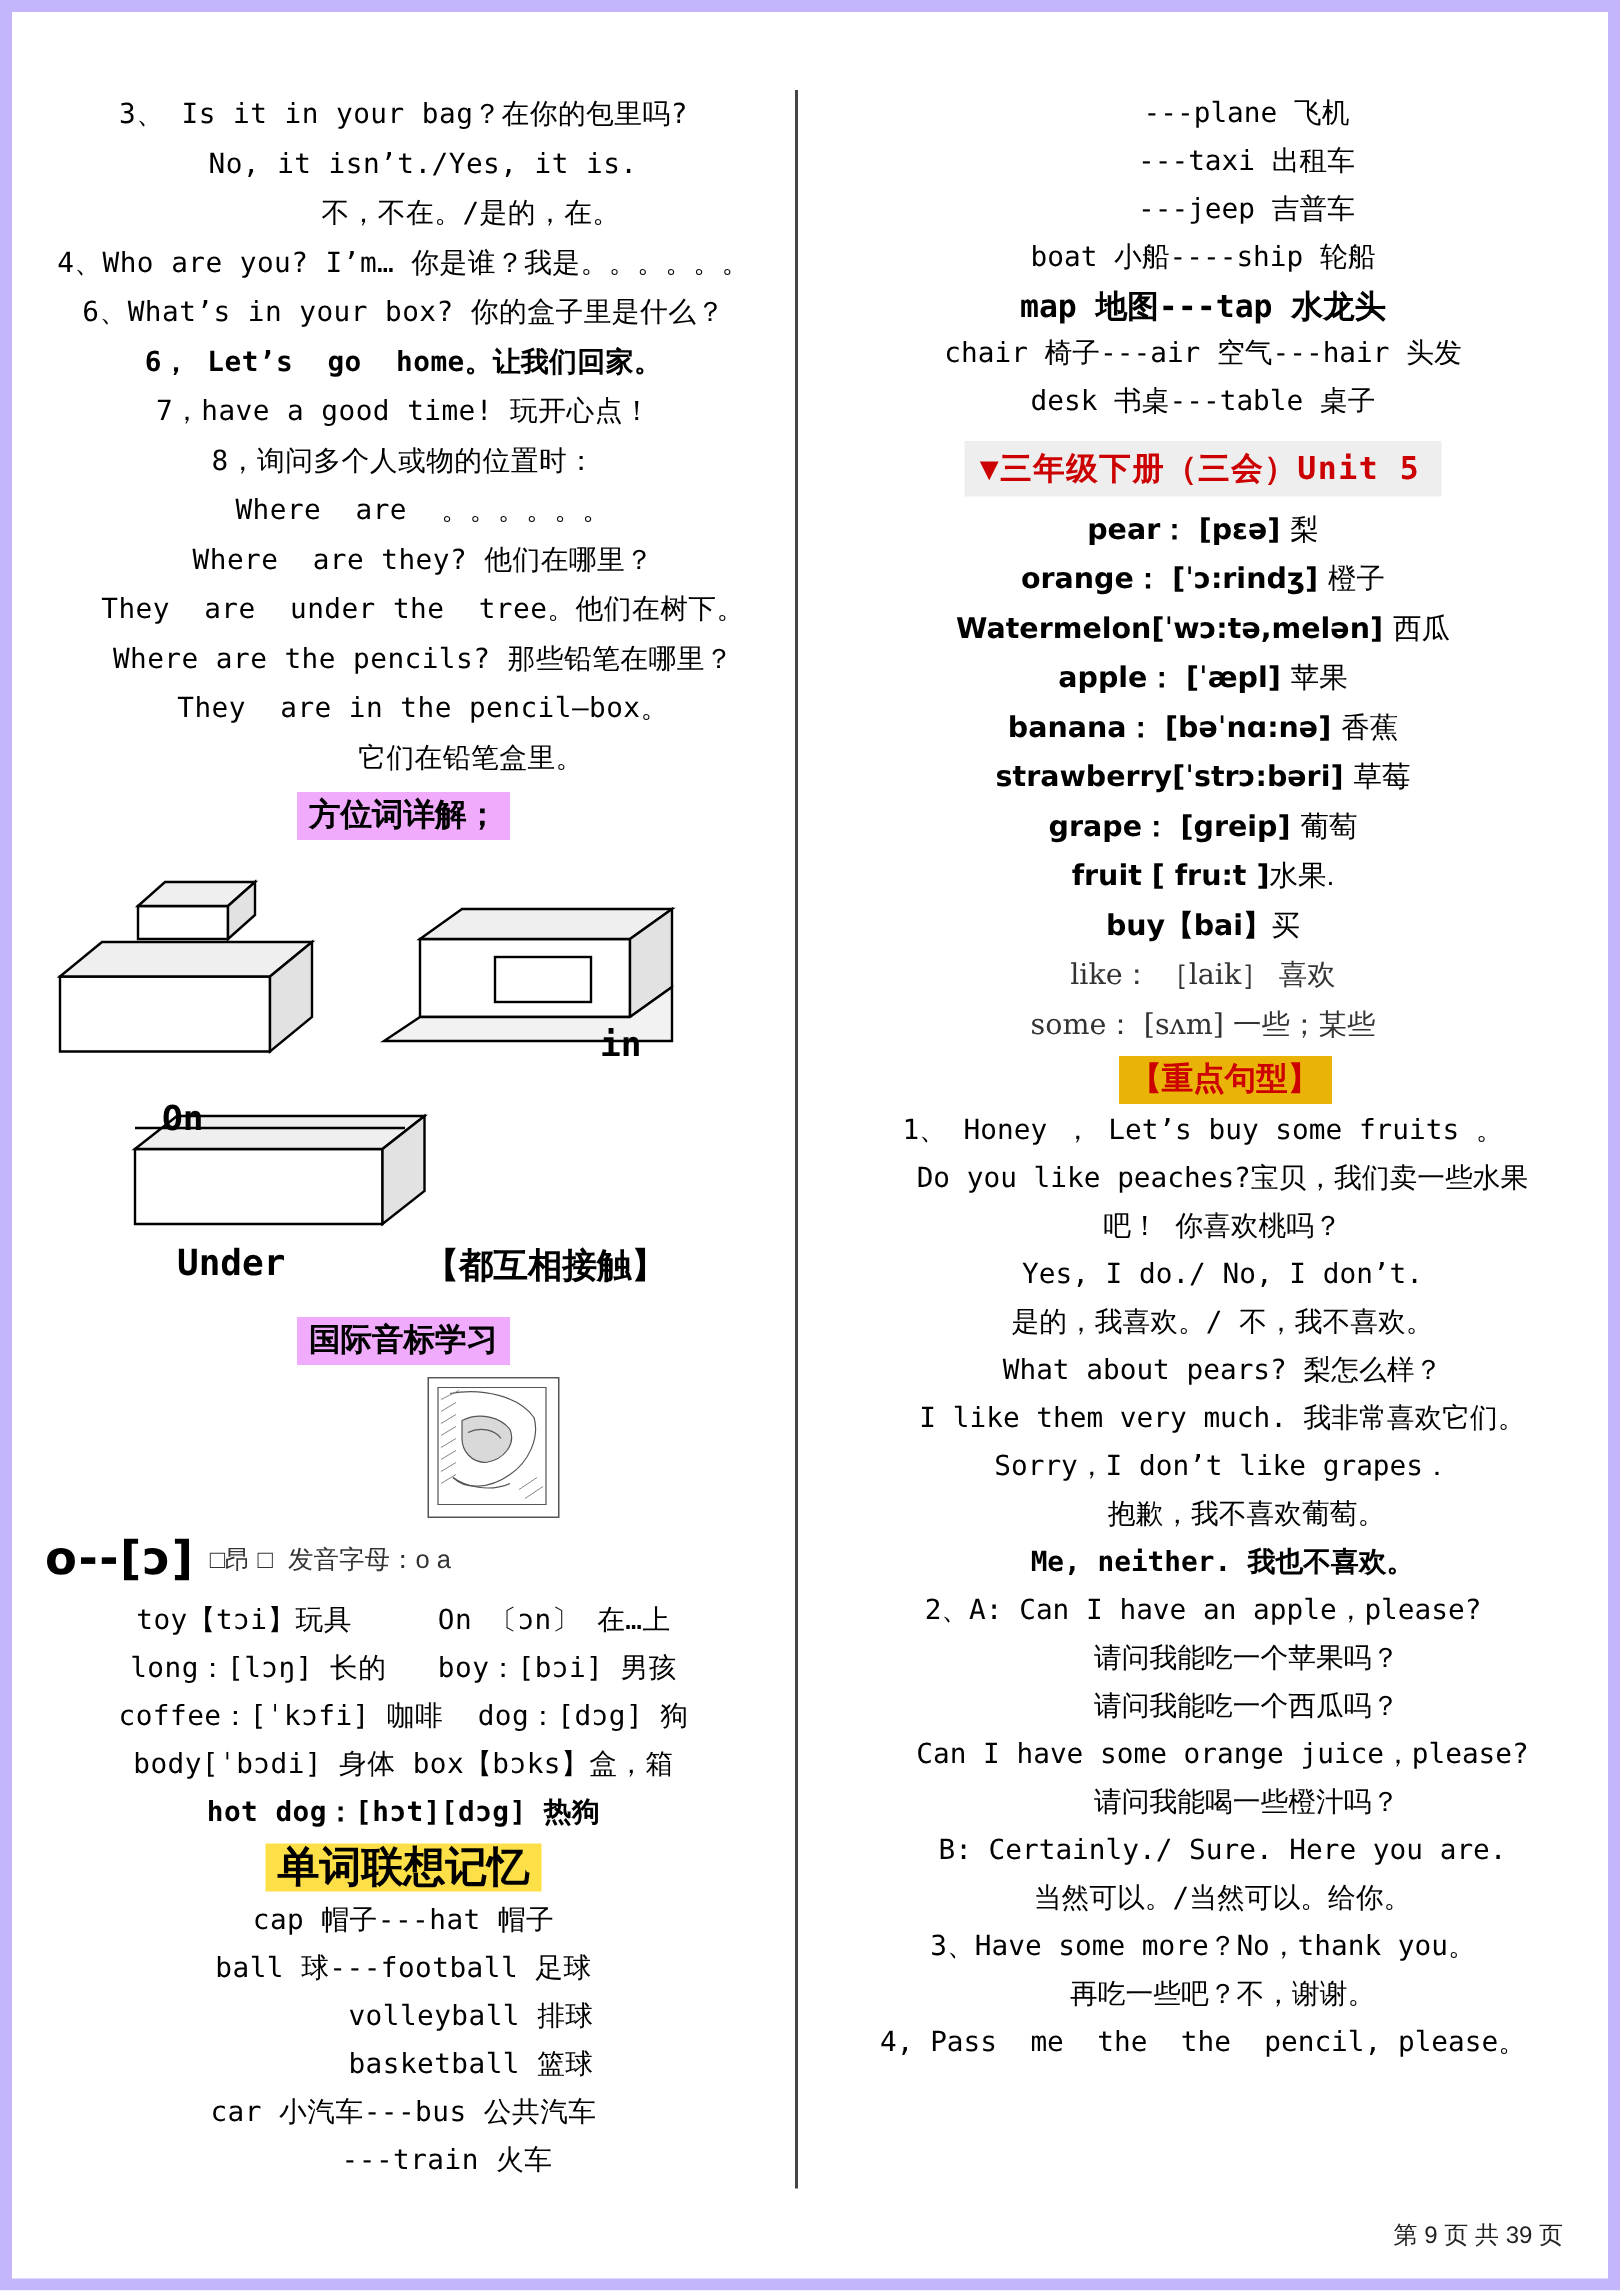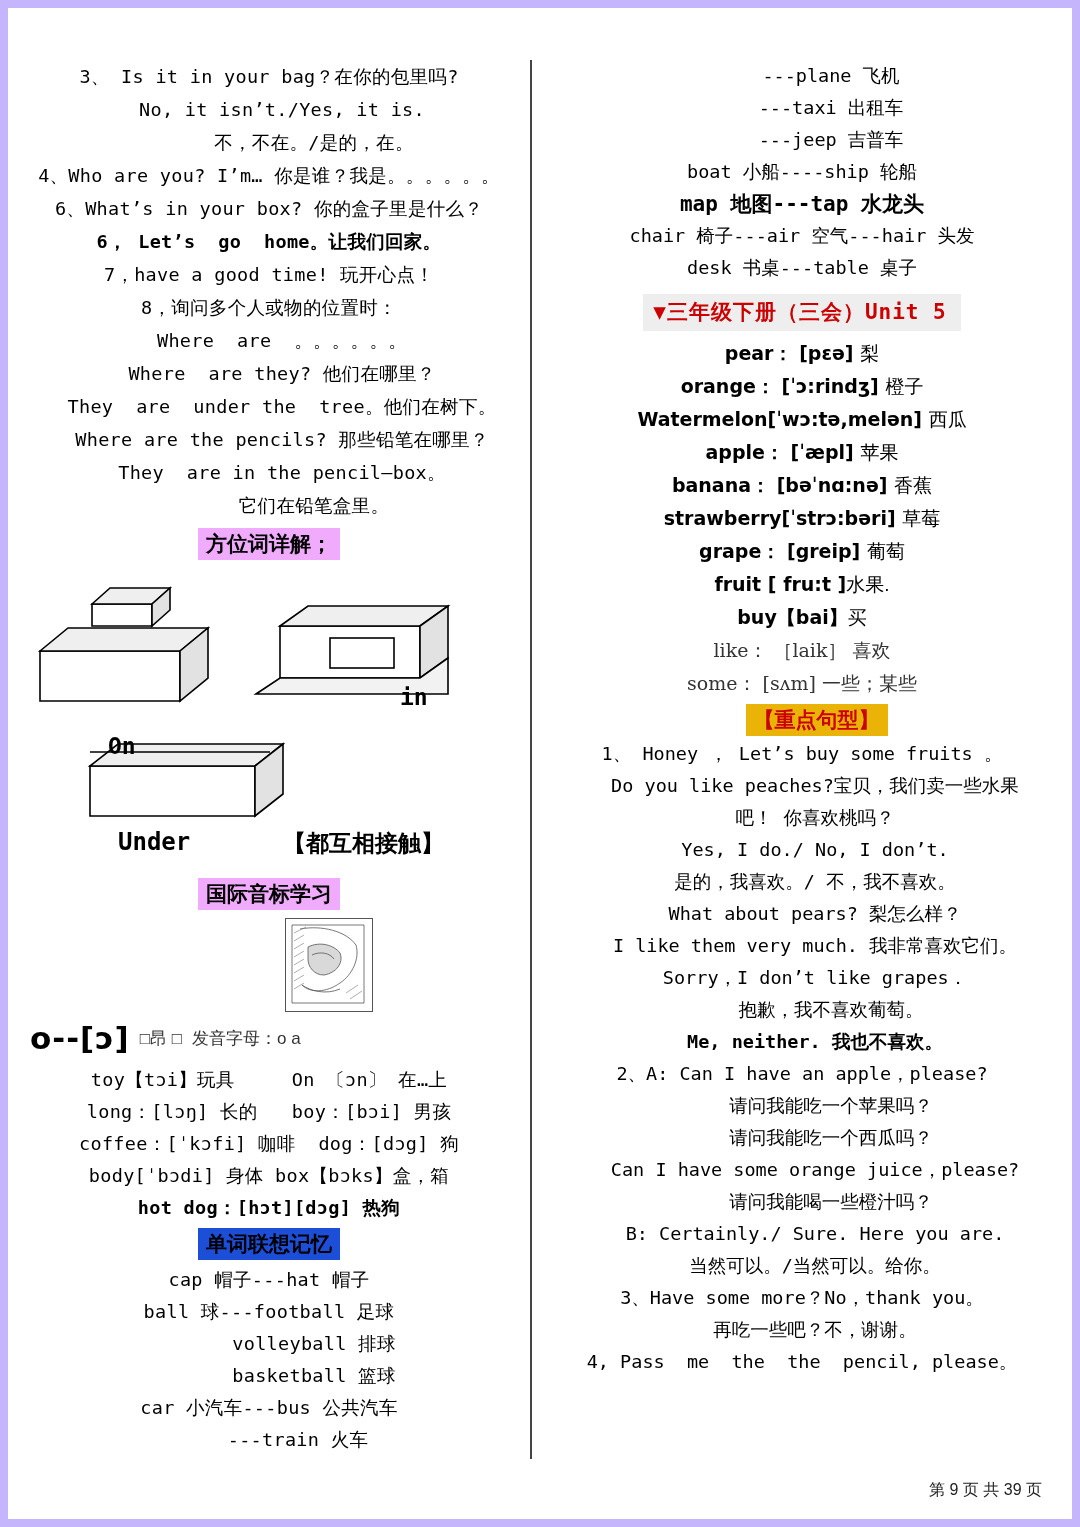--- a/index.html
+++ b/index.html
@@ -57,24 +57,24 @@
     display: inline-block;
     background: #f0abfc;
     padding: 2px 8px 3px 8px;
     font-family: "Liberation Sans", sans-serif;
     font-size: 21px;
     font-weight: bold;
     line-height: 27px;
   }
   .hl-blue {
     display: inline-block;
-    background: #1d4ed8;
+    background: #fde047;
     padding: 2px 8px 3px 8px;
     font-family: "Liberation Sans", sans-serif;
-    font-size: 21px;
+    font-size: 28px;
     font-weight: bold;
     line-height: 27px;
   }
   .hl-pink {
     display: inline-block;
     background: #eab308;
     color: #cc0000;
     padding: 2px 8px 3px 8px;
     font-family: "Liberation Sans", sans-serif;
     font-size: 21px;

